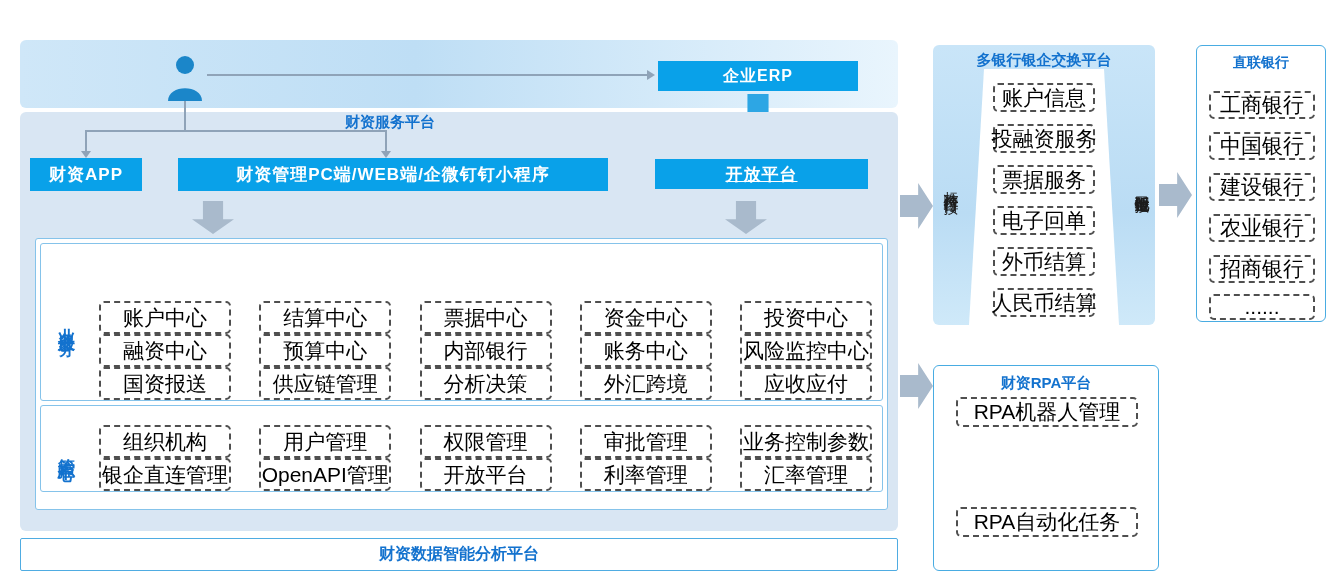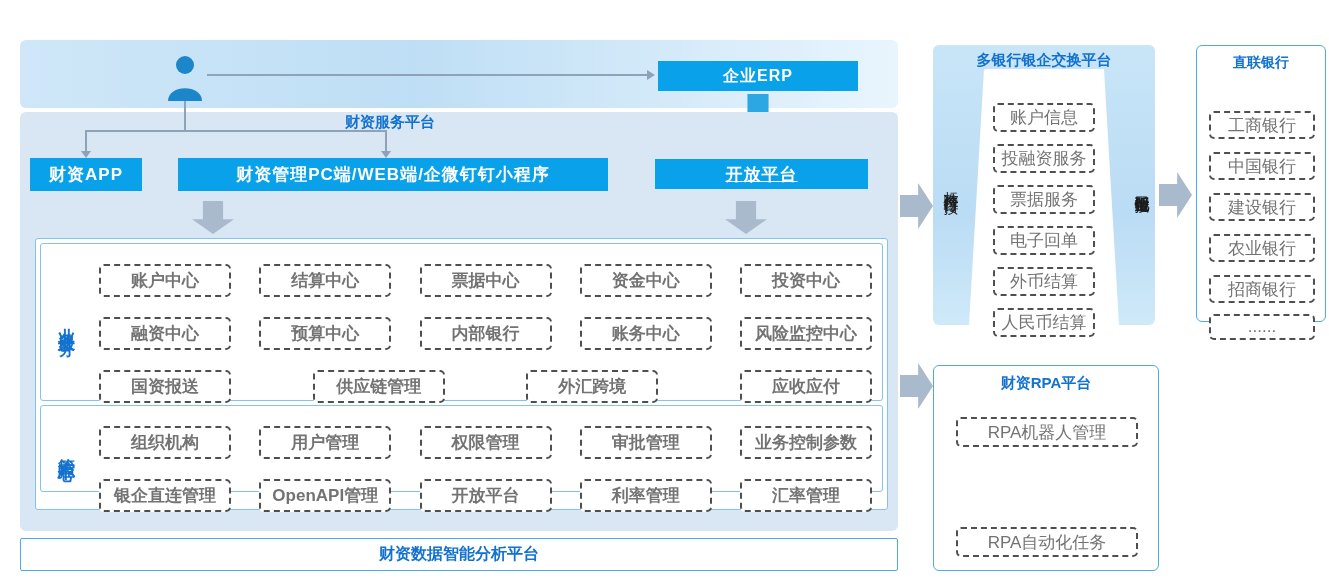--- a/index.html
+++ b/index.html
@@ -9,21 +9,21 @@
   .abs { position:absolute; }
 
   .banner { background:linear-gradient(90deg,#cfe7f8 0%,#bedef5 45%,#e9f5fd 100%); border-radius:6px; }
   .mainpanel { background:#d9e6f3; border-radius:6px; }
 
   .bbtn { position:absolute; background:#09a1e9; color:#fff; font-weight:bold;
           display:flex; align-items:center; justify-content:center; font-size:17px; letter-spacing:1px; }
 
   .dbox { position:absolute; background:#fff; border:2px dashed #4f4f4f; border-radius:5px;
           display:flex; align-items:center; justify-content:center;
-          font-size:17px; color:#737373; white-space:nowrap;margin-top:20px; }
+          font-size:21px; color:#000000; white-space:nowrap; }
 
   .blue-title { color:#1372ce; font-weight:bold; }
 
   .line { position:absolute; background:#8fa3b8; }
   .ah-down { position:absolute; width:0; height:0;
              border-left:5px solid transparent; border-right:5px solid transparent;
              border-top:7px solid #8fa3b8; }
   .ah-right { position:absolute; width:0; height:0;
               border-top:5px solid transparent; border-bottom:5px solid transparent;
               border-left:8px solid #8fa3b8; }
@@ -32,21 +32,21 @@
                 clip-path:polygon(26% 0,74% 0,74% 55%,100% 55%,50% 100%,0 55%,26% 55%); }
   .arrow-down.blue { background:#2da6e4; }
   .arrow-right { position:absolute; background:#a9bacc;
                  clip-path:polygon(0 26%,55% 26%,55% 0,100% 50%,55% 100%,55% 74%,0 74%); }
 
   .sectionbox { position:absolute; background:#fff; border:1px solid #85c3ea; border-radius:3px; }
   .vlabel { position:absolute; left:14px; top:50%; transform:translateY(-50%);
             writing-mode:vertical-rl; text-orientation:upright;
             color:#1372ce; font-weight:bold; font-size:17px; letter-spacing:4px; }
   .rows { position:absolute; left:58px; right:10px; top:0; bottom:0;
-          display:flex; flex-direction:column; justify-content:space-between;font-weight:bold; }
+          display:flex; flex-direction:column; justify-content:flex-end; }
   .row { display:flex; justify-content:space-between; }
   .row .dbox { position:relative; width:132px; height:33px; }
 
   .xpanel { position:absolute; background:linear-gradient(180deg,#c9e5f8 0%,#badcf4 60%,#cfe9f9 100%); border-radius:6px; }
   .funnel { position:absolute; left:36px; top:24px; width:150px; height:256px; background:#fff;
             clip-path:polygon(10% 0,90% 0,100% 100%,0 100%); }
   .vside { position:absolute; writing-mode:vertical-rl; text-orientation:upright;
            font-size:15px; color:#1c1c1c; letter-spacing:2px; top:50%; transform:translateY(-50%); }
 
   .wpanel { position:absolute; background:#fff; border:1px solid #49ace2; border-radius:6px; }
@@ -104,20 +104,21 @@
       <div class="row">
         <div class="dbox">融资中心</div>
         <div class="dbox">预算中心</div>
         <div class="dbox">内部银行</div>
         <div class="dbox">账务中心</div>
         <div class="dbox">风险监控中心</div>
       </div>
       <div class="row">
         <div class="dbox">国资报送</div>
         <div class="dbox">供应链管理</div>
+        <div class="dbox">分析决策</div>
         <div class="dbox">外汇跨境</div>
         <div class="dbox">应收应付</div>
       </div>
     </div>
   </div>
 
   <div class="sectionbox" style="left:40px;top:405px;width:843px;height:87px;">
     <div class="vlabel" style="letter-spacing:2px;">管控中心</div>
     <div class="rows">
       <div class="row">

